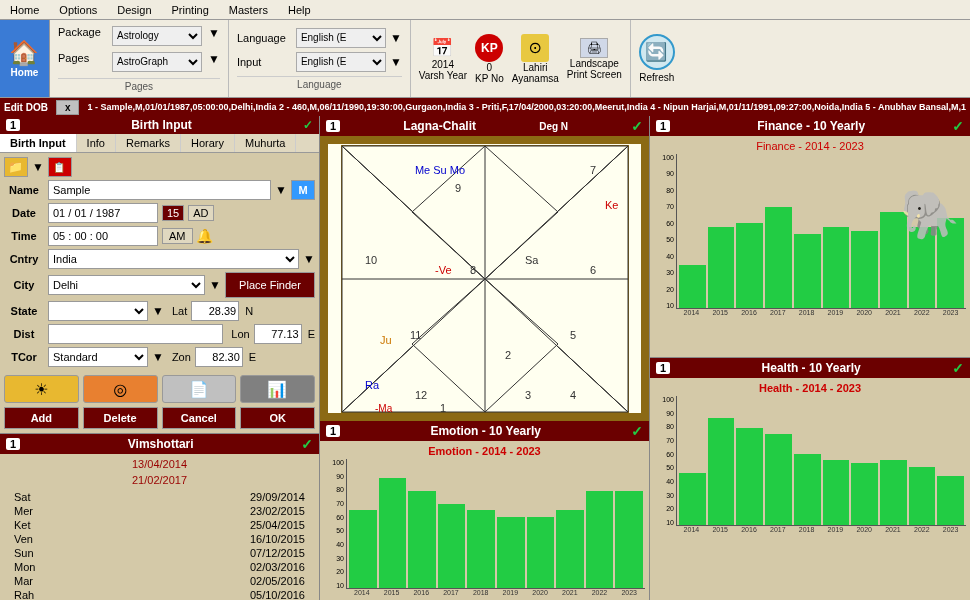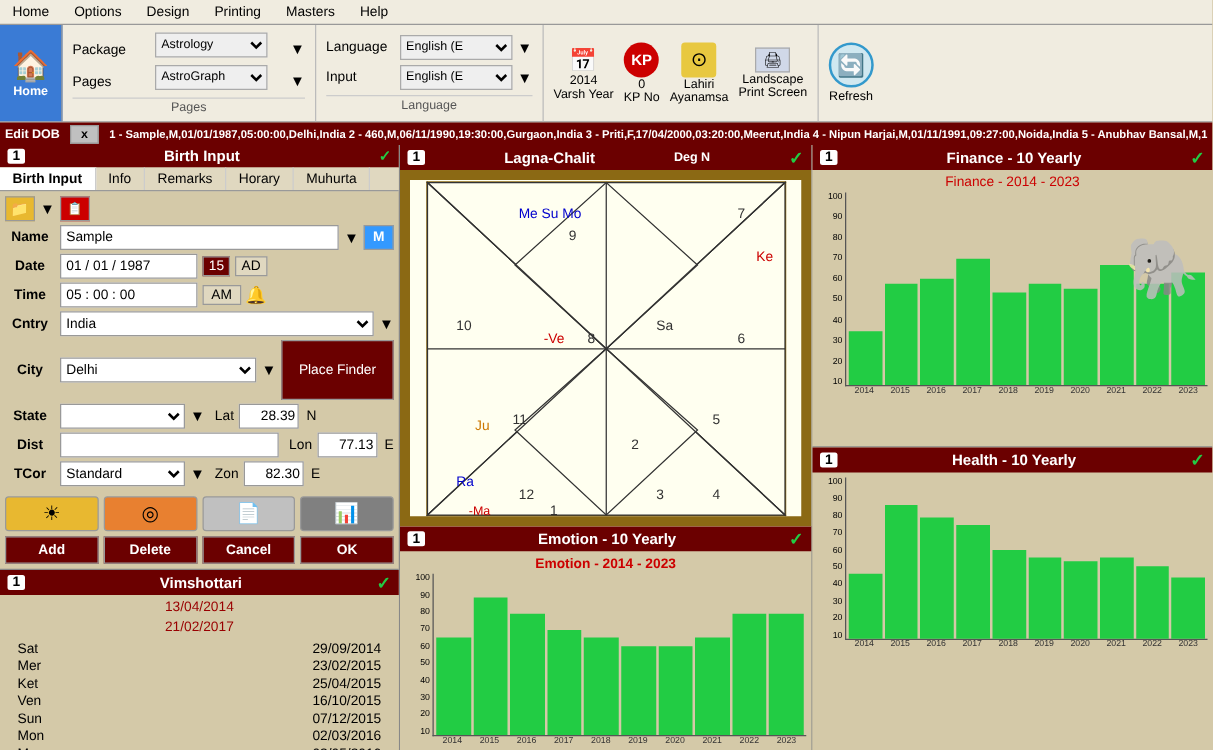--- a/index.html
+++ b/index.html
@@ -2,21 +2,21 @@
 <html><head>
   <meta charset="utf-8">
   <style>
     * { margin: 0; padding: 0; box-sizing: border-box; }
     body { width: 970px; height: 600px; background: #d4c9a8; font-family: Arial, sans-serif; font-size: 11px; overflow: hidden; }
 
     
     .toolbar { background: #f0ece0; border-bottom: 1px solid #999; display: flex; align-items: stretch; height: 78px; }
     .toolbar-home { background: #3a7bd5; color: white; width: 50px; display: flex; flex-direction: column; align-items: center; justify-content: center; font-size: 12px; font-weight: bold; border-right: 1px solid #999; }
     .toolbar-home .icon { font-size: 24px; }
-    .tg-row { display: flex; gap: 16px; align-items: flex-end; margin-bottom: 2px; }
+    .tg-row { display: flex; gap: 4px; align-items: flex-start; margin-bottom: 2px; }
     .lang-row { display: flex; align-items: center; gap: 4px; }
 
     
     .menu-bar { background: #f0ece0; border-bottom: 1px solid #999; display: flex; gap: 0; height: 20px; align-items: center; }
     .menu-item { padding: 2px 10px; font-size: 11px; cursor: pointer; }
 
     
     .edit-dob-bar { background: #6b0000; color: white; display: flex; align-items: center; height: 18px; padding: 0 4px; font-size: 10px; font-weight: bold; gap: 8px; }
     .dob-tab { background: #c0c0c0; color: black; font-size: 10px; padding: 1px 8px; border: 1px solid #999; cursor: pointer; }
     .dob-names { color: white; font-size: 9px; flex: 1; overflow: hidden; white-space: nowrap; }
@@ -39,21 +39,21 @@
     .form-row { display: flex; align-items: center; gap: 4px; }
     .form-label { width: 40px; font-size: 11px; font-weight: bold; text-align: center; flex-shrink: 0; }
     .form-input { flex: 1; height: 20px; border: 1px solid #999; padding: 1px 4px; font-size: 11px; background: white; }
     .form-select { flex: 1; height: 20px; border: 1px solid #999; font-size: 11px; background: white; }
     .folder-icon { width: 24px; height: 20px; background: #e8b830; border: 1px solid #999; display: flex; align-items: center; justify-content: center; cursor: pointer; font-size: 12px; }
     .gender-btn { width: 24px; height: 20px; background: #3399ff; border: 1px solid #999; color: white; font-size: 11px; font-weight: bold; cursor: pointer; display: flex; align-items: center; justify-content: center; }
     .date-btn { background: #6b0000; color: white; border: 1px solid #999; padding: 1px 4px; cursor: pointer; font-size: 11px; }
     .era-btn { background: #e0d8c0; border: 1px solid #999; padding: 1px 4px; cursor: pointer; font-size: 11px; }
     .alarm-icon { color: red; font-size: 14px; cursor: pointer; }
     .ampm-btn { background: #e0d8c0; border: 1px solid #999; padding: 1px 6px; cursor: pointer; font-size: 11px; }
-    .place-finder-btn { background: #6b0000; color: white; border: 1px solid #999; padding: 17px 6px; cursor: pointer; font-size: 11px; width: 90px; }
+    .place-finder-btn { background: #6b0000; color: white; border: 1px solid #999; padding: 6px 6px; cursor: pointer; font-size: 11px; width: 90px; }
 
     
     .action-buttons { display: flex; gap: 4px; padding: 4px; }
     .action-btn { flex: 1; height: 28px; border: 1px solid #999; cursor: pointer; font-size: 16px; border-radius: 3px; display: flex; align-items: center; justify-content: center; }
     .action-btn.yellow { background: #e8b830; }
     .action-btn.orange { background: #e88030; }
     .action-btn.gray { background: #c0c0c0; }
     .action-btn.darkgray { background: #808080; }
 
     .bottom-btns { display: flex; gap: 4px; padding: 0 4px 4px; }
@@ -501,20 +501,21 @@
       </div>
     </div>
 
     <div style="flex:1; background:#d4c9a8;">
       <div style="background:#6b0000; color:white; display:flex; align-items:center; justify-content:space-between; padding:2px 6px; font-size:12px; font-weight:bold;">
         <span class="panel-num">1</span>
         <span>Health - 10 Yearly</span>
         <span class="checkmark">✓</span>
       </div>
       <div style="padding:4px;">
+        <div style="color:#cc0000; font-weight:bold; text-align:center; font-size:11px; margin-bottom:2px;">Health - 2014 - 2023</div>
         <div style="display:flex;">
           <div style="display:flex; flex-direction:column-reverse; justify-content:space-between; width:22px; font-size:7px; text-align:right; padding-right:2px; height:130px;">
             <span>10</span>
             <span>20</span>
             <span>30</span>
             <span>40</span>
             <span>50</span>
             <span>60</span>
             <span>70</span>
             <span>80</span>

